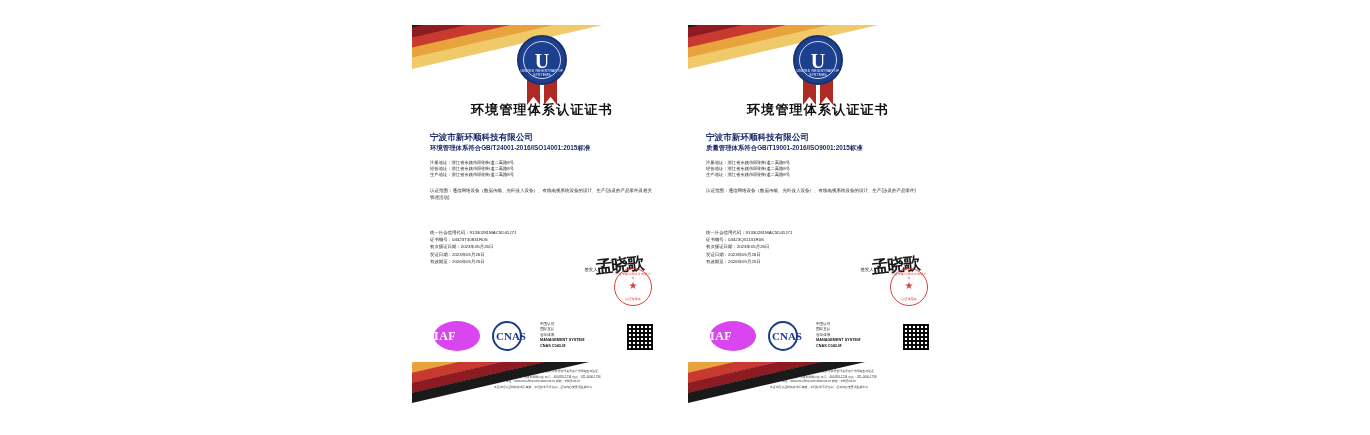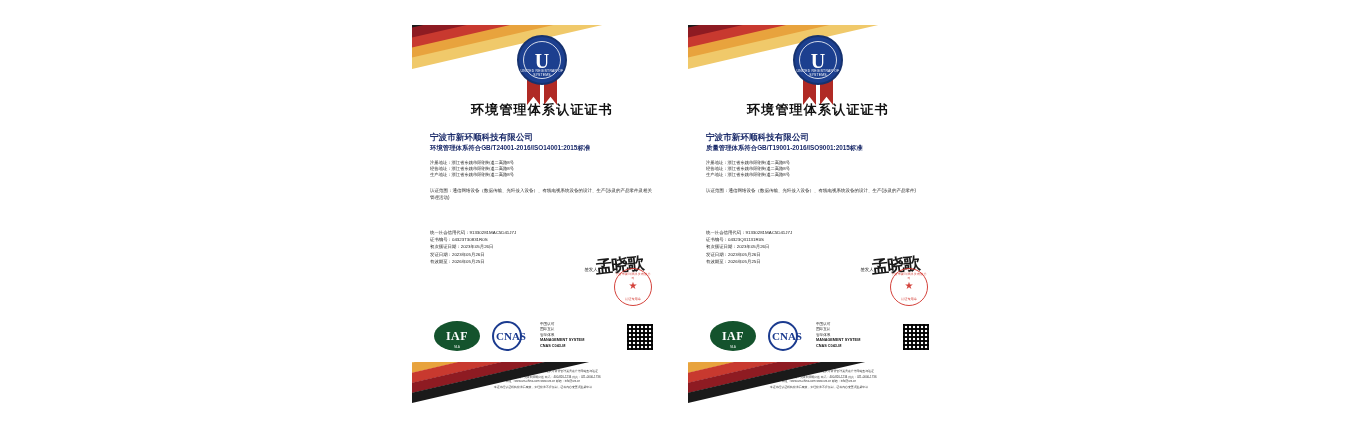--- a/index.html
+++ b/index.html
@@ -238,23 +238,22 @@
     top: 294px;
     left: 22px;
     right: 16px;
     height: 40px;
   }
   .iaf {
     position: absolute;
     left: 0; top: 2px;
     width: 46px; height: 30px;
     border-radius: 50%;
-    background: #14532d;
+    background: #d946ef;
     color: #fff;
-    text-align: center;
   }
   .iaf .iaf-txt {
     position: absolute;
     top: 8px; left: 0; right: 0;
     font-size: 12px;
     font-weight: bold;
     font-family: "Liberation Serif", serif;
     letter-spacing: .5px;
   }
   .iaf .iaf-sub {

